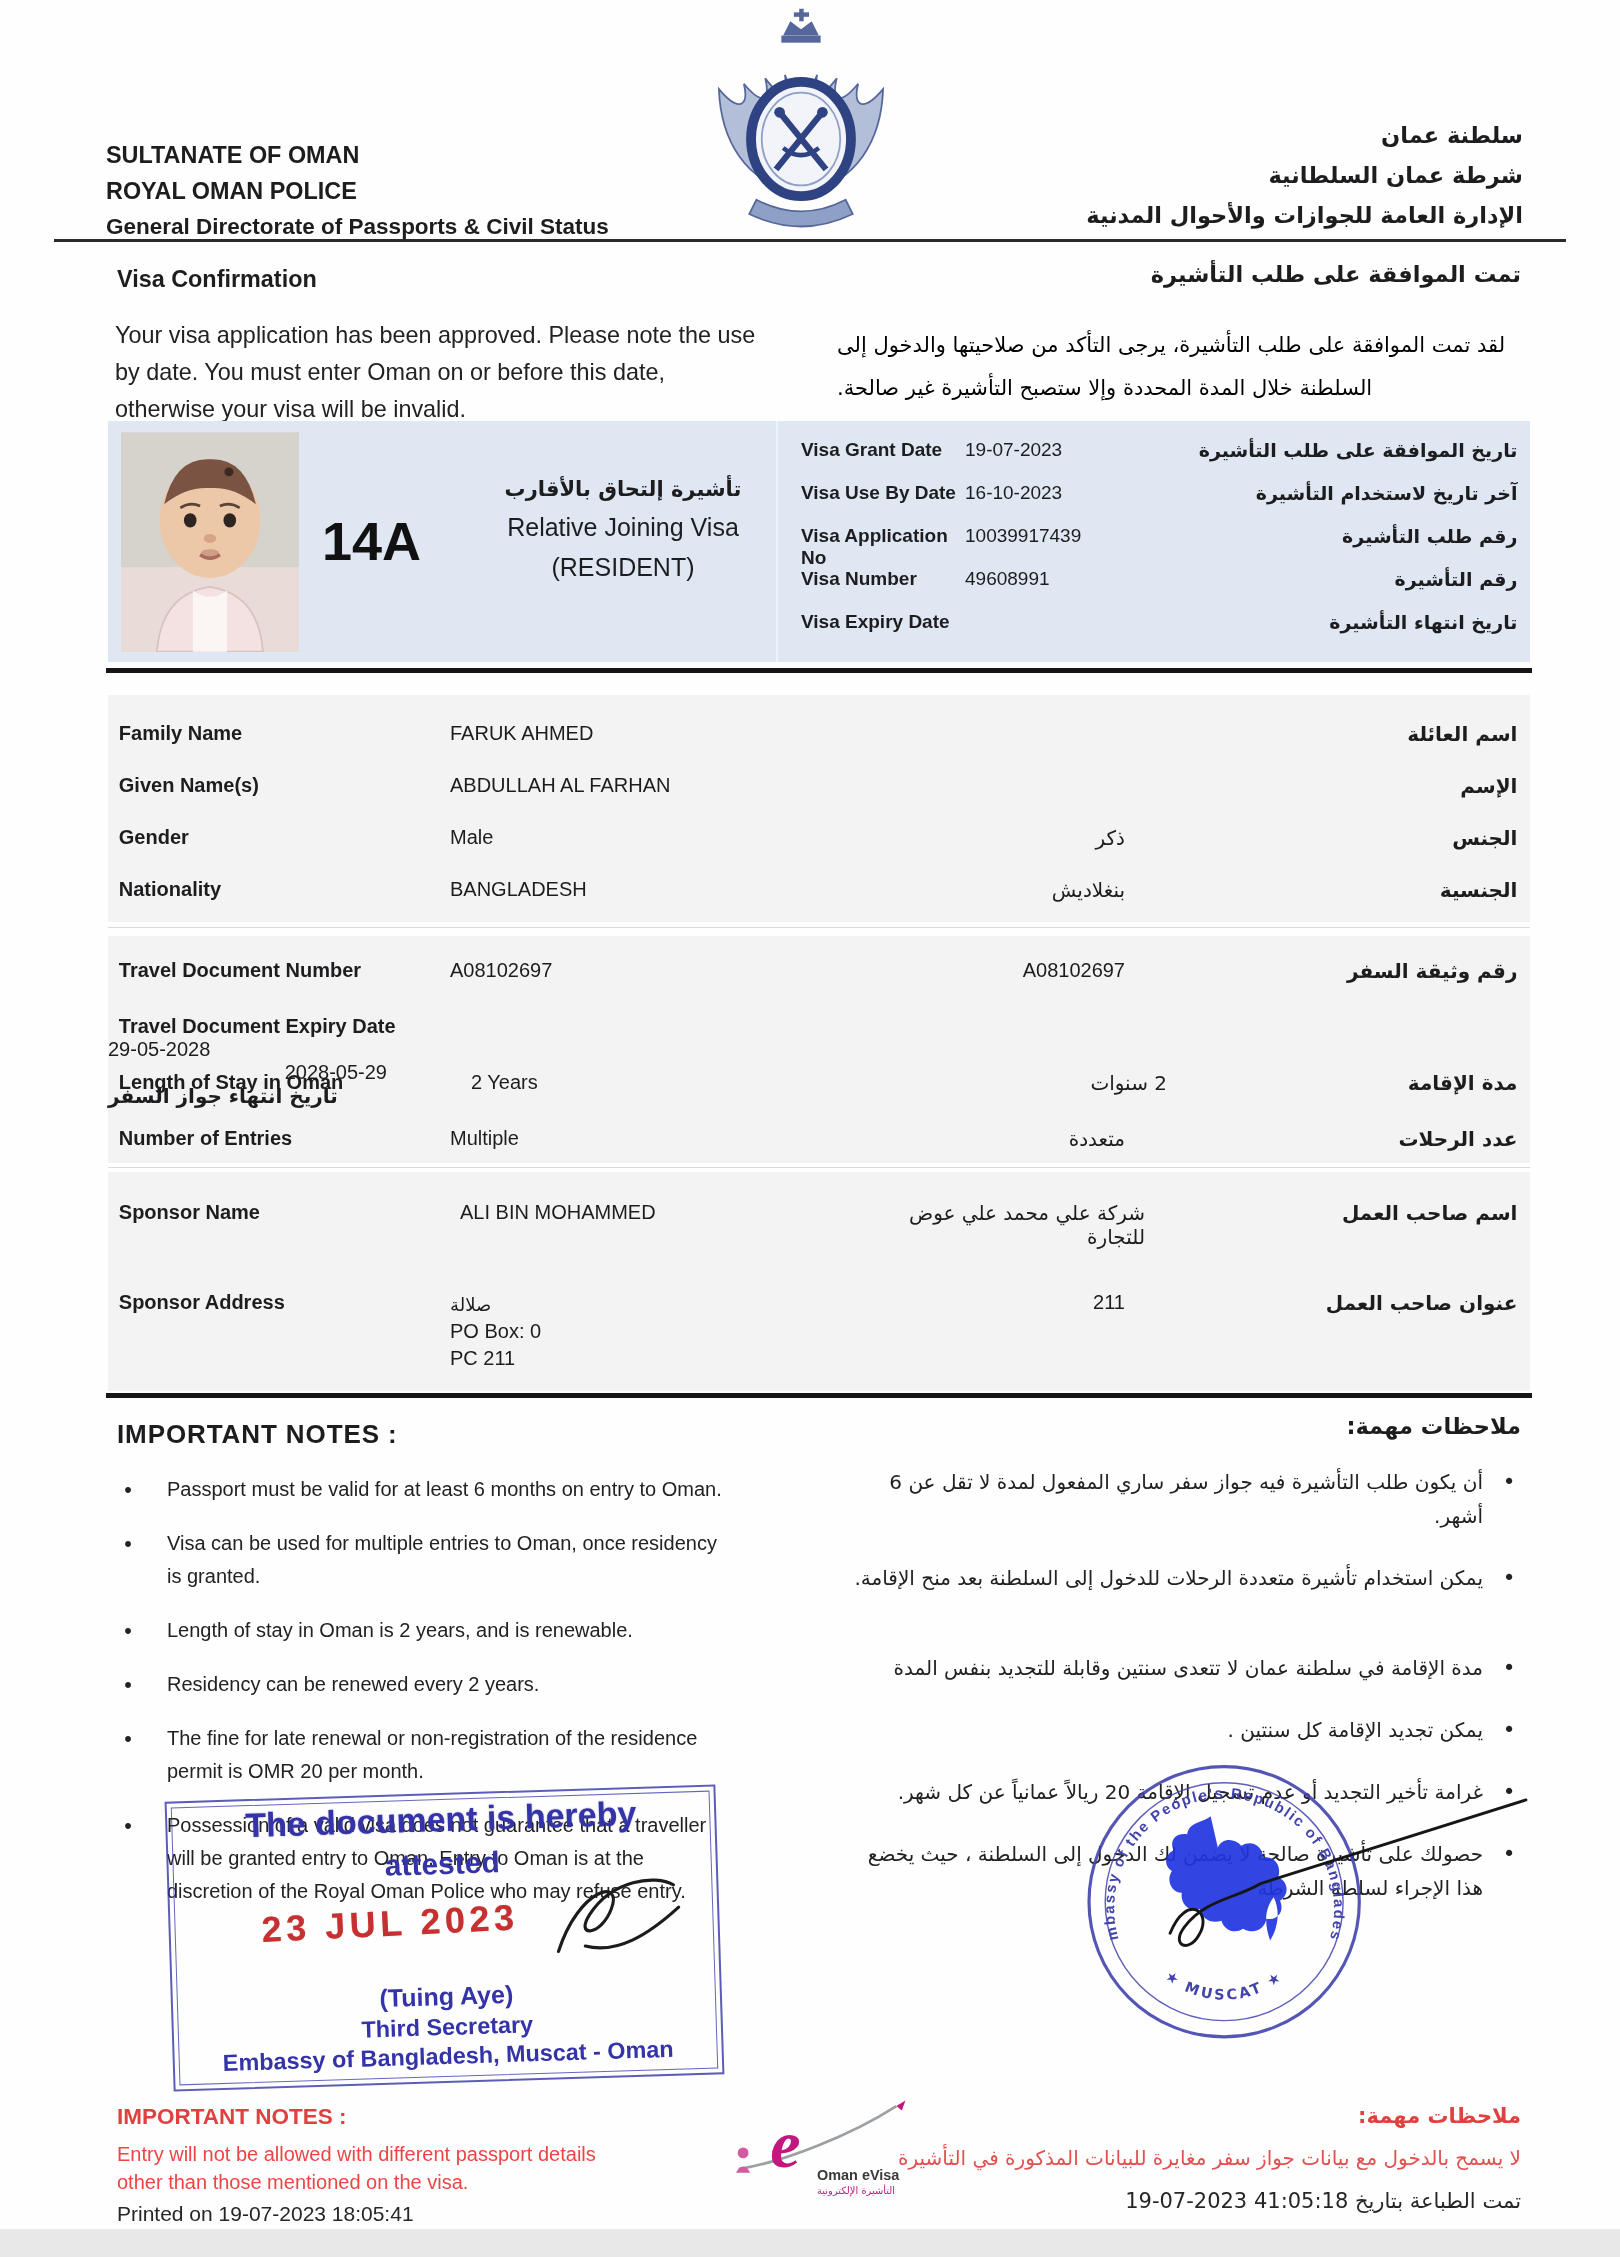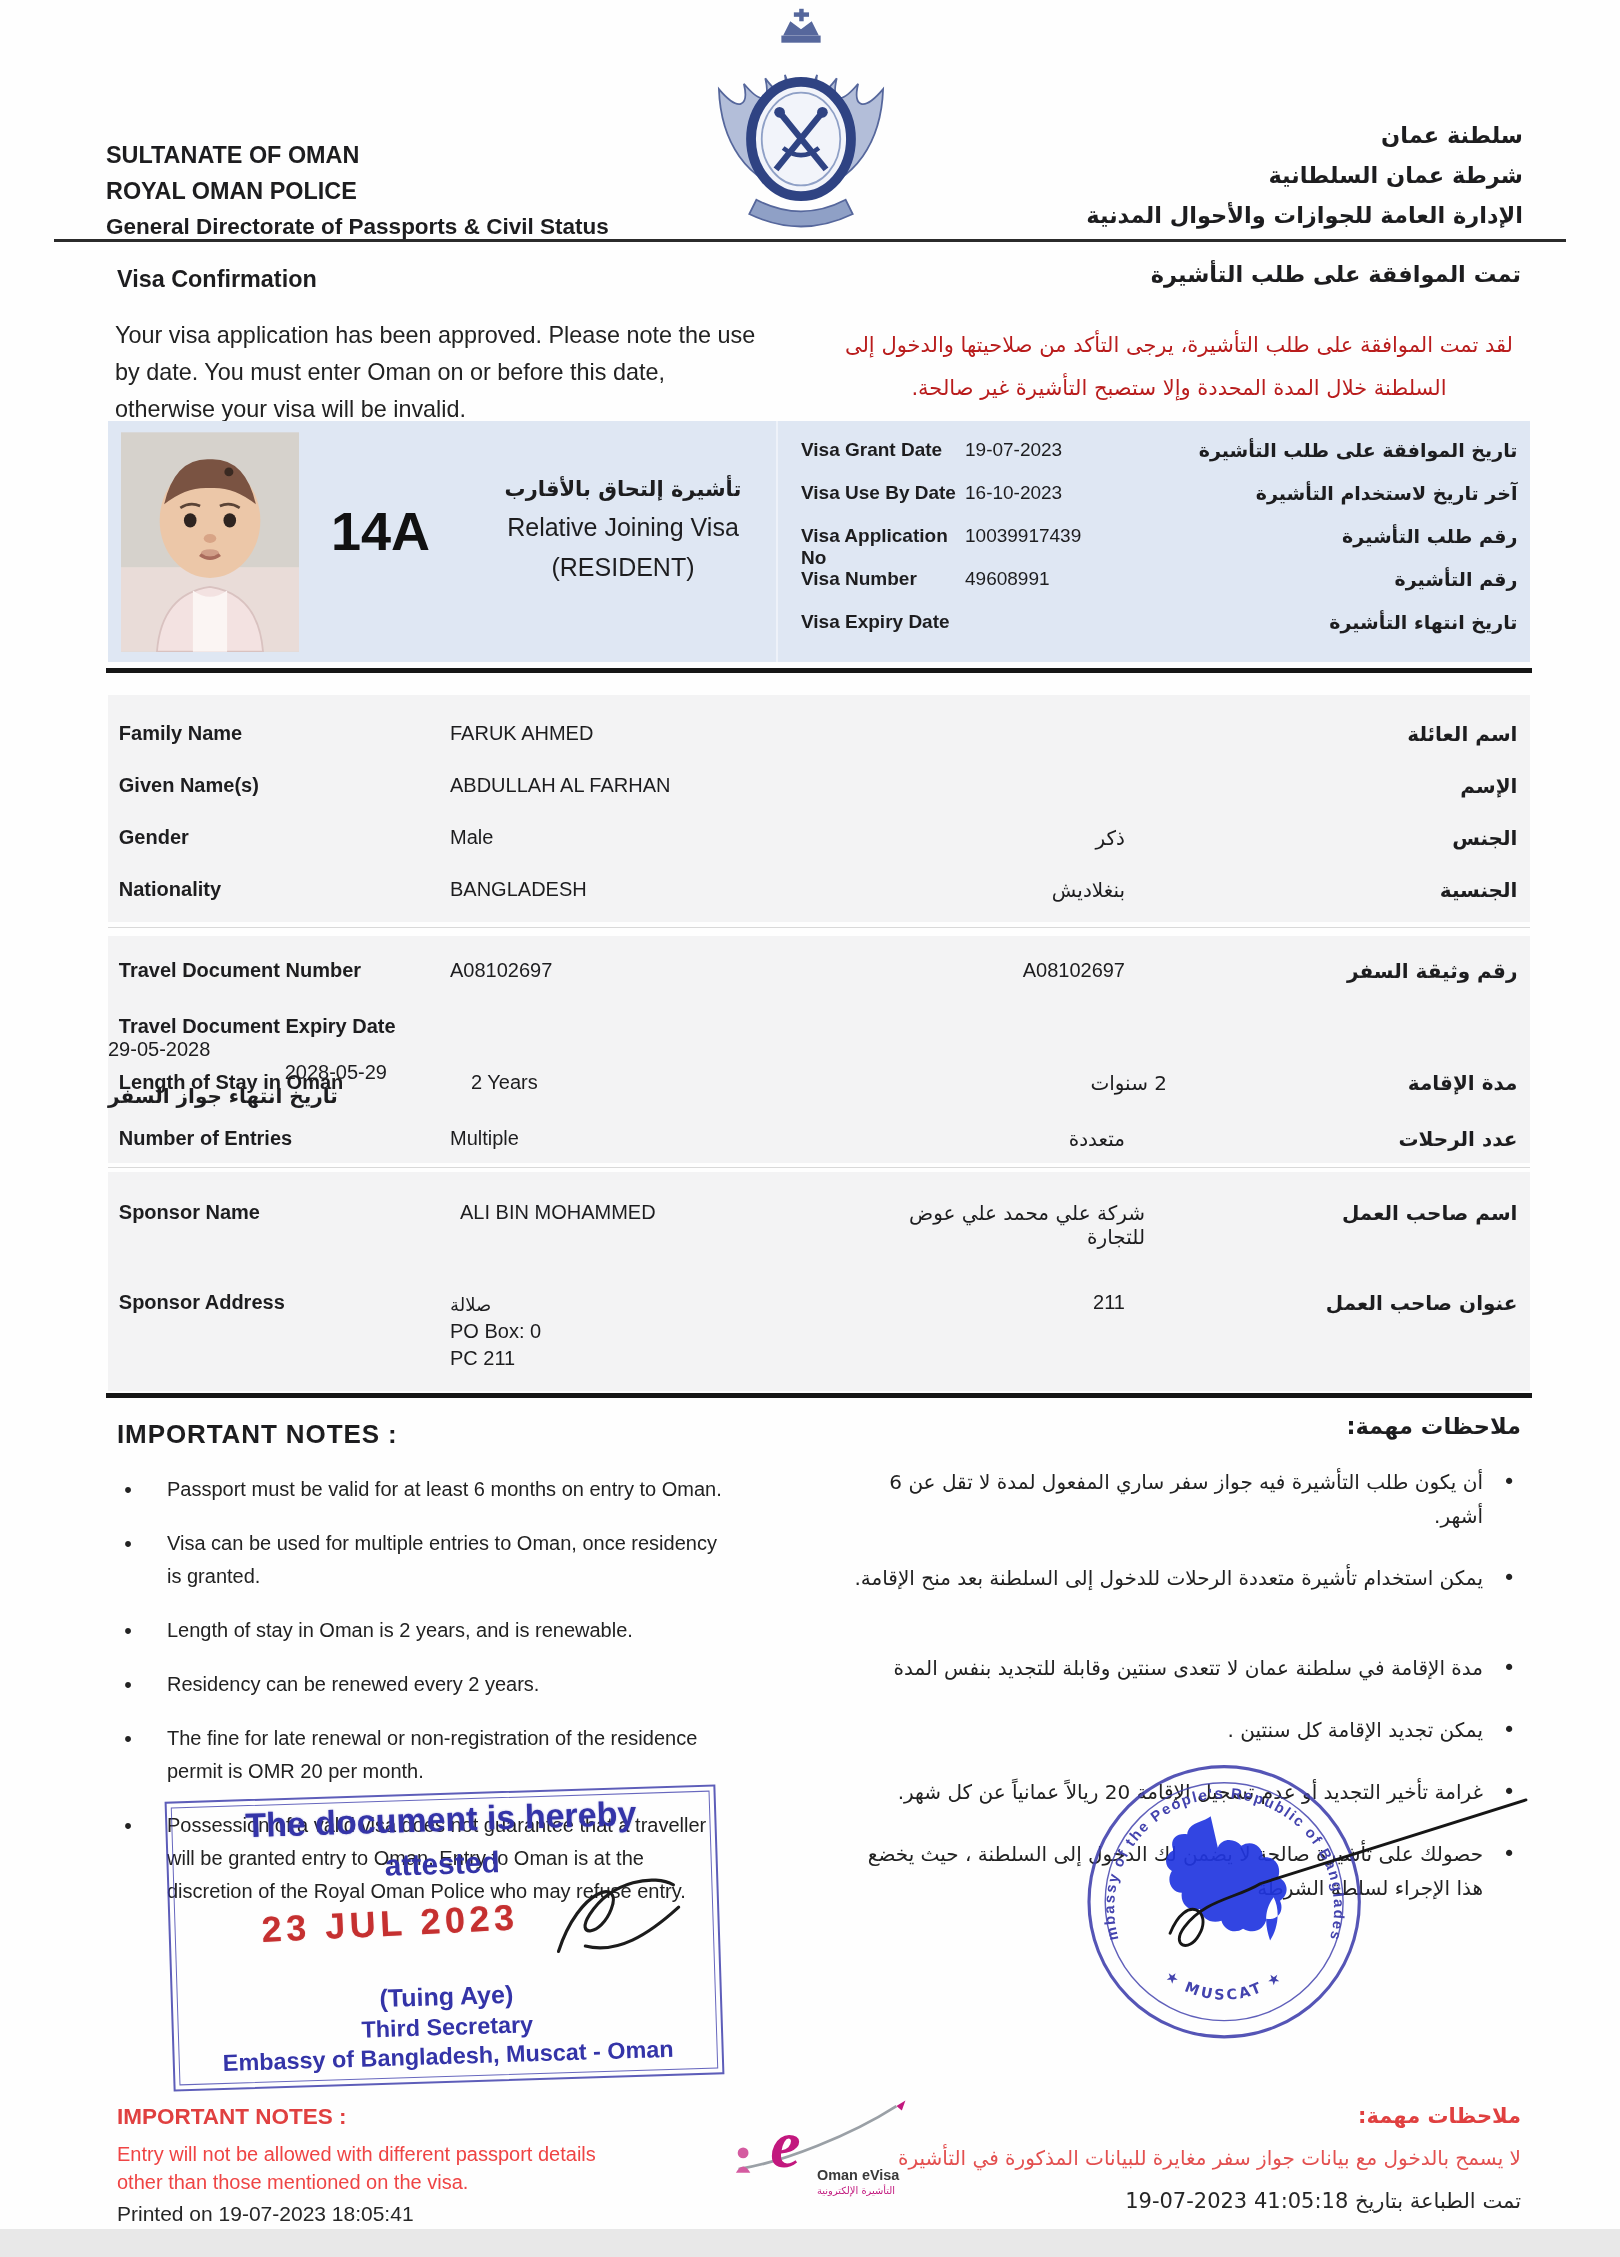--- a/index.html
+++ b/index.html
@@ -11,26 +11,26 @@
   
   .hdr-en{left:106px;top:137px;font-size:23.4px;font-weight:bold;line-height:36px;}
   .hdr-en .l3{font-size:22.5px;}
   .hdr-ar{right:97px;top:115px;text-align:right;font-size:22.5px;font-weight:bold;line-height:40px;}
   .rule-hdr{left:54px;top:239px;width:1512px;height:2.7px;background:#2b2b2b;}
 
   
   .conf-title{left:117px;top:266px;font-size:23.4px;font-weight:600;}
   .conf-title-ar{right:99px;top:261px;font-size:22.5px;font-weight:bold;}
   .conf-body{left:115px;top:317px;width:648px;font-size:23.4px;line-height:37px;color:#222;}
-  .conf-body-ar{right:99px;top:324px;width:684px;font-size:21px;line-height:43px;text-align:center;color:#b91c1c;}
+  .conf-body-ar{right:99px;top:324px;width:684px;font-size:21px;line-height:43px;text-align:left;color:#000000;}
 
   
   .visa-box{left:108px;top:421px;width:1422px;height:241px;background:#dfe7f3;}
   .photo{position:absolute;left:12.6px;top:10.8px;width:178px;height:220px;}
-  .visa-code{position:absolute;left:214px;top:79px;font-size:54px;font-weight:bold;color:#111;margin-left:9px;}
+  .visa-code{position:absolute;left:214px;top:89px;font-size:54px;font-weight:bold;color:#111;}
   .visa-type{position:absolute;left:335px;top:50px;width:360px;text-align:center;}
   .visa-type .t-ar{font-size:21px;font-weight:bold;line-height:36px;}
   .visa-type .t-en{font-size:25px;line-height:40px;}
   .visa-type .t-cl{font-size:25px;line-height:40px;text-align:center;}
   .vfields{position:absolute;left:693px;top:18px;right:12.6px;}
   .frow{display:flex;height:43px;align-items:flex-start;}
   .f-label{width:164px;font-size:19px;font-weight:bold;}
   .f-value{width:225px;font-size:19px;}
   .f-ar{flex:1;text-align:right;font-size:19px;font-weight:bold;}
   .vdiv{position:absolute;left:668px;top:0;width:1.8px;height:100%;background:#eef2f9;}

